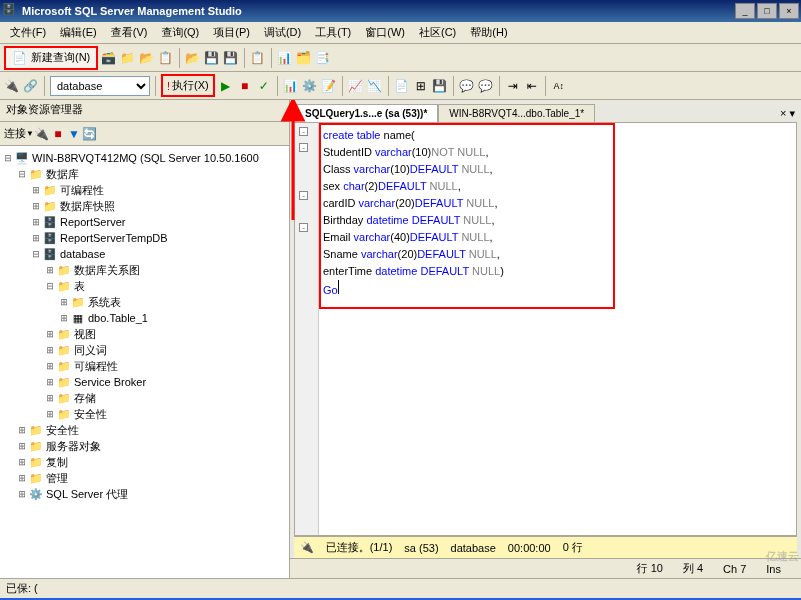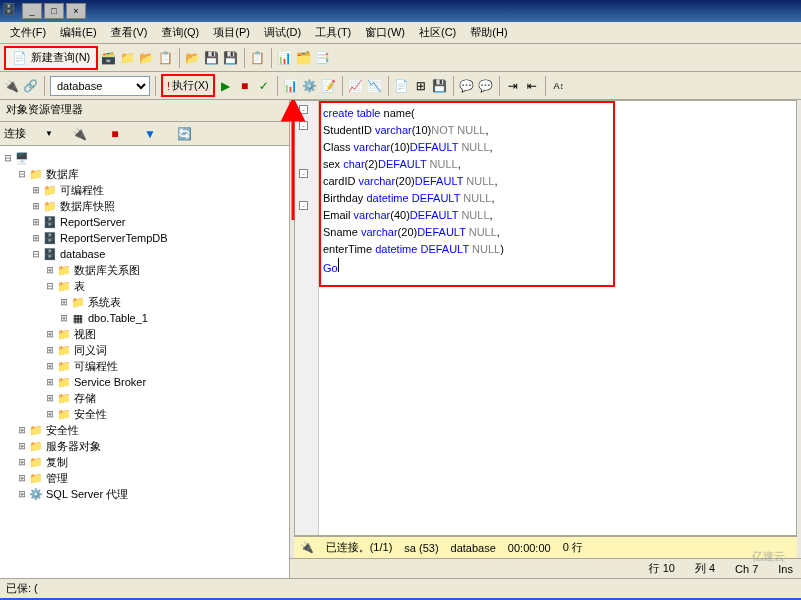--- a/index.html
+++ b/index.html
@@ -14,50 +14,51 @@
 .toolbar1{height:28px;background:#ece9d8;display:flex;align-items:center;padding:2px 4px;gap:3px;border-bottom:1px solid #aca899}
 .toolbar2{height:28px;background:#ece9d8;display:flex;align-items:center;padding:2px 4px;gap:3px;border-bottom:1px solid #aca899}
 .btn-newquery{display:flex;align-items:center;gap:3px;padding:2px 6px;border:2px solid red;background:#f5f3eb}
 .tb-icon{width:16px;height:16px;display:inline-flex;align-items:center;justify-content:center;font-size:12px}
 .db-select{width:100px;height:20px;background:#fff;border:1px solid #7f9db9;padding:0 2px}
 .btn-exec{display:flex;align-items:center;gap:2px;padding:2px 4px;border:2px solid red}
 .sep{width:1px;height:20px;background:#aca899;margin:0 2px}
 .main{display:flex;height:478px}
 .explorer{width:290px;background:#fff;border-right:1px solid #aca899;display:flex;flex-direction:column}
 .exp-title{height:22px;background:#ece9d8;padding:2px 6px;border-bottom:1px solid #aca899}
-.exp-toolbar{height:24px;background:#ece9d8;display:flex;align-items:center;padding:2px 4px;gap:19px;border-bottom:1px solid #aca899}
+.exp-toolbar{height:24px;background:#ece9d8;display:flex;align-items:center;padding:2px 4px;gap:0;border-bottom:1px solid #aca899}
 .tree{flex:1;overflow:auto;padding:4px 2px;font-size:11px}
 .tnode{display:flex;align-items:center;height:16px;white-space:nowrap}
 .tnode .tog{width:12px;text-align:center;color:#666;font-size:9px}
 .tnode .ic{width:16px;text-align:center}
 .tnode .lbl{padding-left:2px}
 .editor-area{flex:1;display:flex;flex-direction:column;position:relative;background:#e8e8e0}
 .tabs{height:22px;display:flex;align-items:flex-end;padding-left:4px;gap:0}
 .tab{padding:3px 10px;background:#ece9d8;border:1px solid #aca899;border-bottom:none;font-size:10px;max-width:200px;overflow:hidden;text-overflow:ellipsis;white-space:nowrap}
 .tab.active{background:#fff;font-weight:bold}
 .tab-close{margin-left:auto;padding:2px 6px}
 .editor{flex:1;background:#fff;border:1px solid #aca899;margin:0 4px;display:flex;position:relative}
 .gutter{width:24px;background:#f0f0f0;border-right:1px solid #ccc;position:relative}
 .code{flex:1;padding:4px;font-family:Consolas,monospace;font-size:12px;line-height:16px;position:relative}
 .code-redbox{position:absolute;left:0;top:0;width:296px;height:186px;border:2px solid red;pointer-events:none}
 .code pre{margin:0;font-family:Consolas,monospace}
 .kw{color:#0000ff}.nul{color:#808080}.nam{color:#000}
 .status-editor{height:22px;background:#fdf6b6;border-top:1px solid #aca899;display:flex;align-items:center;padding:0 6px;gap:12px;font-size:10px;margin:0 4px}
-.status-row{height:20px;background:#ece9d8;border-top:1px solid #aca899;display:flex;align-items:center;padding:0 8px;gap:20px;font-size:10px}
+.status-row{height:20px;background:#ece9d8;border-top:1px solid #aca899;display:flex;align-items:center;padding:0 20px;gap:20px;font-size:10px}
 .status-bottom{height:20px;background:#ece9d8;border-top:1px solid #aca899;display:flex;align-items:center;padding:0 6px;font-size:10px}
 .taskbar{height:30px;background:linear-gradient(#245edb,#3b7af2);display:flex;align-items:center;gap:2px;padding:2px}
 .arrow-annot{position:absolute;left:278px;top:100px;pointer-events:none}
-.watermark{position:absolute;right:16px;bottom:36px;opacity:.5;font-size:14px;color:#999;font-weight:bold}
+.watermark{position:absolute;right:2px;bottom:36px;opacity:.5;font-size:14px;color:#999;font-weight:bold}
 .fold{position:absolute;left:4px;width:9px;height:9px;border:1px solid #888;background:#fff;font-size:8px;line-height:7px;text-align:center;color:#555}
 </style>
 </head>
 <body>
 
 <div class="titlebar">
   <span class="icon">🗄️</span>
+  <span class="title">Microsoft SQL Server Management Studio</span>
   <div class="win-btns">
     <div class="win-btn">_</div>
     <div class="win-btn">□</div>
     <div class="win-btn">×</div>
   </div>
 </div>
 
 <div class="menubar">
   <span>文件(F)</span>
   <span>编辑(E)</span>
@@ -137,20 +138,21 @@
       <span style="font-size:8px">▼</span>
       <span class="tb-icon">🔌</span>
       <span class="tb-icon" style="color:#c00">■</span>
       <span class="tb-icon" style="color:#06c">▼</span>
       <span class="tb-icon">🔄</span>
     </div>
     <div class="tree">
       <div class="tnode" style="padding-left:0">
           <span class="tog">⊟</span>
           <span class="ic">🖥️</span>
+          <span class="lbl">WIN-B8RVQT412MQ (SQL Server 10.50.1600</span>
         </div>
       <div class="tnode" style="padding-left:14px">
           <span class="tog">⊟</span>
           <span class="ic">📁</span>
           <span class="lbl">数据库</span>
         </div>
       <div class="tnode" style="padding-left:28px">
           <span class="tog">⊞</span>
           <span class="ic">📁</span>
           <span class="lbl">可编程性</span>
@@ -247,20 +249,25 @@
         </div>
       <div class="tnode" style="padding-left:14px">
           <span class="tog">⊞</span>
           <span class="ic">⚙️</span>
           <span class="lbl">SQL Server 代理</span>
         </div>
     </div>
   </div>
 
   <div class="editor-area">
+    <div class="tabs">
+      <div class="tab active">SQLQuery1.s...e (sa (53))*</div>
+      <div class="tab">WIN-B8RVQT4...dbo.Table_1*</div>
+      <div class="tab-close">× ▾</div>
+    </div>
     <div class="editor">
       <div class="gutter">
         <div class="fold" style="top:4px">-</div>
         <div class="fold" style="top:20px">-</div>
         <div class="fold" style="top:68px">-</div>
         <div class="fold" style="top:100px">-</div>
       </div>
       <div class="code">
         <div class="code-redbox"></div>
 <pre><span class="kw">create table</span><span> name(</span>

